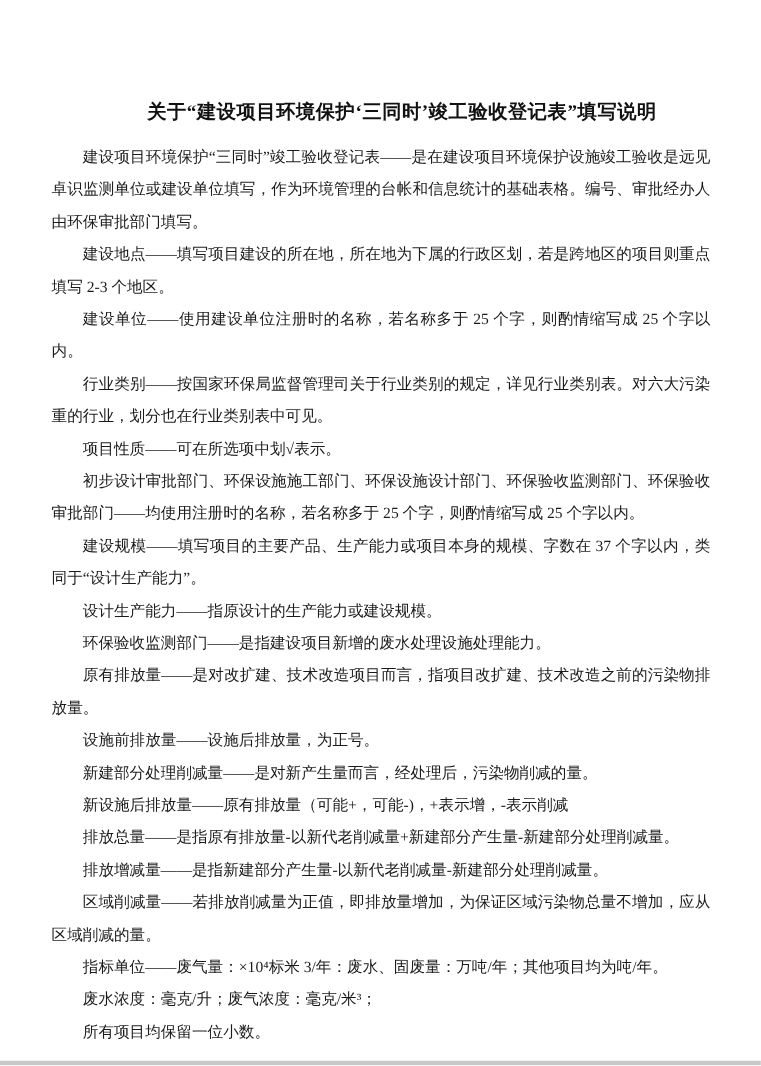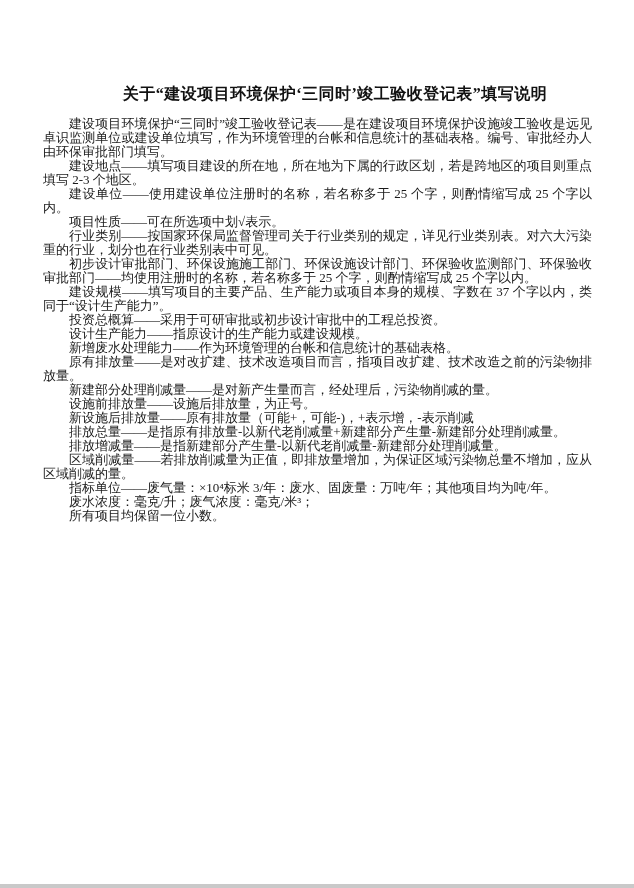--- a/index.html
+++ b/index.html
@@ -28,21 +28,21 @@
     font-weight: bold;
     color: #111111;
     letter-spacing: 0.5px;
   }
   .doc-body {
     position: absolute;
     top: 117px;
     left: 43px;
     width: 549px;
     font-size: 13px;
-    line-height: 14px;
+    line-height: 27px;
     text-align: justify;
   }
   .doc-body p.para {
     margin: 0;
     padding: 0;
     text-indent: 2em;
     word-break: break-all;
   }
   .page-bottom-edge {
     position: absolute;
@@ -55,30 +55,29 @@
 </head>
 <body>
 
 <div class="page">
   <h1 class="doc-title">关于“建设项目环境保护‘三同时’竣工验收登记表”填写说明</h1>
 
   <div class="doc-body">
       <p class="para">建设项目环境保护“三同时”竣工验收登记表——是在建设项目环境保护设施竣工验收是远见卓识监测单位或建设单位填写，作为环境管理的台帐和信息统计的基础表格。编号、审批经办人由环保审批部门填写。</p>
       <p class="para">建设地点——填写项目建设的所在地，所在地为下属的行政区划，若是跨地区的项目则重点填写 2-3 个地区。</p>
       <p class="para">建设单位——使用建设单位注册时的名称，若名称多于 25 个字，则酌情缩写成 25 个字以内。</p>
+      <p class="para">行业类别——按国家环保局监督管理司关于行业类别的规定，详见行业类别表。对六大污染重的行业，划分也在行业类别表中可见。</p>
       <p class="para">项目性质——可在所选项中划√表示。</p>
-      <p class="para">行业类别——按国家环保局监督管理司关于行业类别的规定，详见行业类别表。对六大污染重的行业，划分也在行业类别表中可见。</p>
       <p class="para">初步设计审批部门、环保设施施工部门、环保设施设计部门、环保验收监测部门、环保验收审批部门——均使用注册时的名称，若名称多于 25 个字，则酌情缩写成 25 个字以内。</p>
       <p class="para">建设规模——填写项目的主要产品、生产能力或项目本身的规模、字数在 37 个字以内，类同于“设计生产能力”。</p>
-      <p class="para">投资总概算——采用于可研审批或初步设计审批中的工程总投资。</p>
       <p class="para">设计生产能力——指原设计的生产能力或建设规模。</p>
-      <p class="para">新增废水处理能力——作为环境管理的台帐和信息统计的基础表格。</p>
+      <p class="para">环保验收监测部门——是指建设项目新增的废水处理设施处理能力。</p>
       <p class="para">原有排放量——是对改扩建、技术改造项目而言，指项目改扩建、技术改造之前的污染物排放量。</p>
+      <p class="para">设施前排放量——设施后排放量，为正号。</p>
       <p class="para">新建部分处理削减量——是对新产生量而言，经处理后，污染物削减的量。</p>
-      <p class="para">设施前排放量——设施后排放量，为正号。</p>
       <p class="para">新设施后排放量——原有排放量（可能+，可能-)，+表示增，-表示削减</p>
       <p class="para">排放总量——是指原有排放量-以新代老削减量+新建部分产生量-新建部分处理削减量。</p>
       <p class="para">排放增减量——是指新建部分产生量-以新代老削减量-新建部分处理削减量。</p>
       <p class="para">区域削减量——若排放削减量为正值，即排放量增加，为保证区域污染物总量不增加，应从区域削减的量。</p>
       <p class="para">指标单位——废气量：×10⁴标米 3/年：废水、固废量：万吨/年；其他项目均为吨/年。</p>
       <p class="para">废水浓度：毫克/升；废气浓度：毫克/米³；</p>
       <p class="para">所有项目均保留一位小数。</p>
     </div>
 
   <div class="page-bottom-edge" style="background: rgb(201, 201, 201);"></div>

